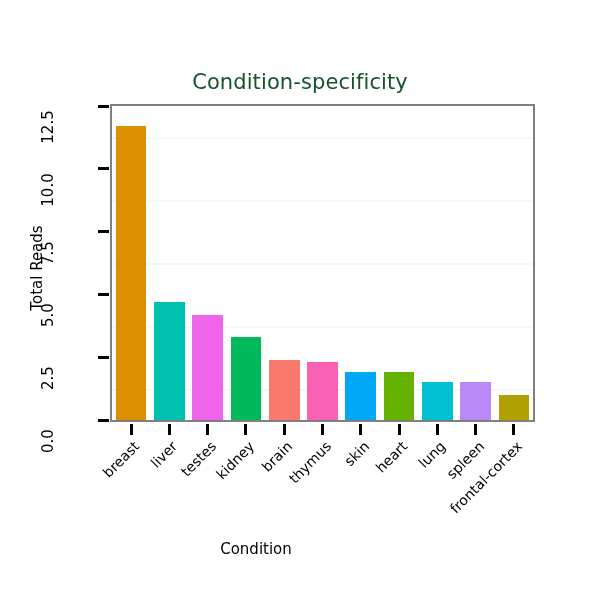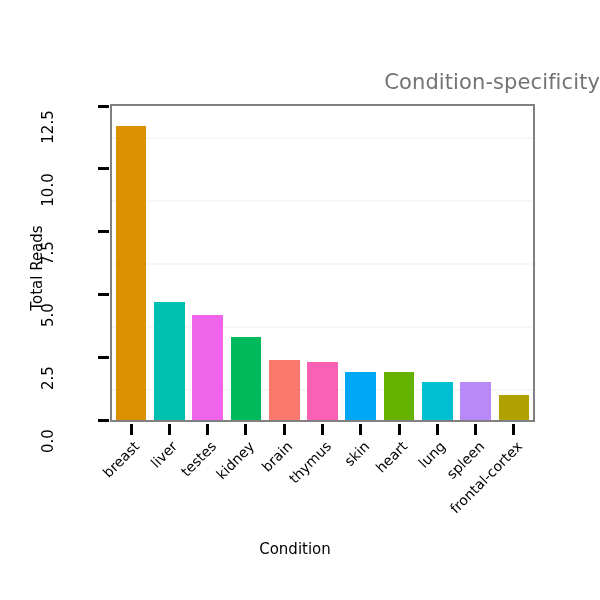--- a/index.html
+++ b/index.html
@@ -22,24 +22,24 @@
     width: 600px;
     height: 600px;
   }
 
   
   #chart-title {
     position: absolute;
     left: 0;
     top: 70px;
     width: 600px;
-    text-align: right;
+    text-align: center;
     font-size: 21px;
     letter-spacing: 0.1px;
-    color: #737373;
+    color: #14532d;
   }
 
   
   #y-axis-title {
     position: absolute;
     left: 26px;
     top: 188px;
     width: 160px;
     height: 22px;
     line-height: 22px;
@@ -51,21 +51,20 @@
   }
 
   
   #x-axis-title {
     position: absolute;
     left: 0;
     top: 540px;
     width: 512px;
     text-align: center;
     font-size: 15px;
-    padding-left: 39px;
   }
 
   
   #plot-panel {
     position: absolute;
     left: 110px;
     top: 104px;
     width: 425px;
     height: 318px;
     background: #ffffff;

